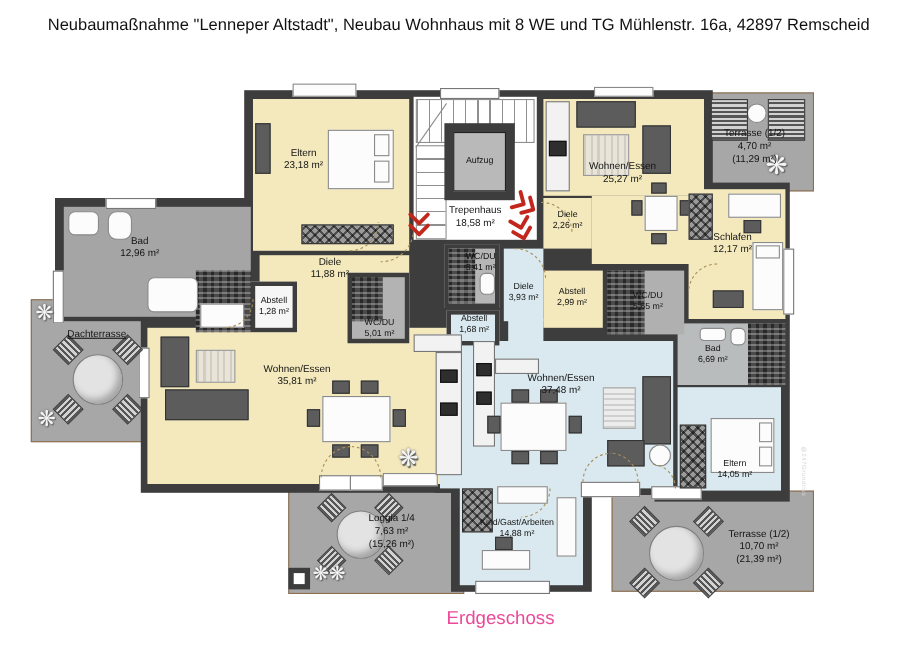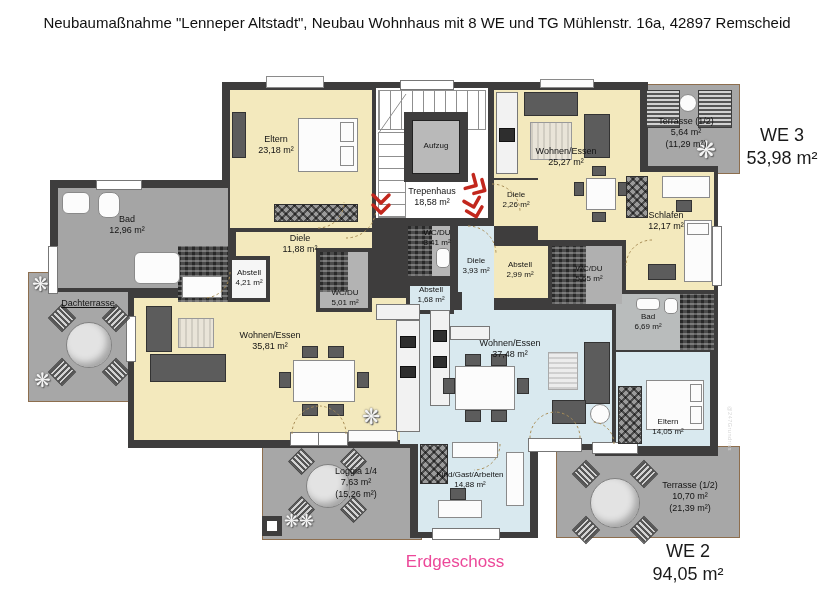--- a/index.html
+++ b/index.html
@@ -263,21 +263,21 @@
   <div class="lbl" style="left:84px;top:214px;width:86px;">
     <span>Bad</span><br>
     <span>12,96 m²</span>
   </div>
   <div class="lbl" style="left:258px;top:233px;width:84px;">
     <span>Diele</span><br>
     <span>11,88 m²</span>
   </div>
   <div class="lbl sm" style="left:221px;top:268px;width:56px;">
     <span>Abstell</span><br>
-    <span>4,21 m²</span>
+    <span>1,28 m²</span>
   </div>
   <div class="lbl sm" style="left:314px;top:288px;width:62px;">
     <span>WC/DU</span><br>
     <span>5,01 m²</span>
   </div>
   <div class="lbl" style="left:224px;top:330px;width:92px;">
     <span>Wohnen/Essen</span><br>
     <span>35,81 m²</span>
   </div>
   <div class="lbl" style="left:300px;top:466px;width:112px;">
@@ -343,28 +343,20 @@
   <div class="lbl sm" style="left:556px;top:264px;width:66px;">
     <span>WC/DU</span><br>
     <span>5,65 m²</span>
   </div>
   <div class="lbl" style="left:624px;top:210px;width:84px;">
     <span>Schlafen</span><br>
     <span>12,17 m²</span>
   </div>
   <div class="lbl" style="left:638px;top:116px;width:96px;">
     <span>Terrasse (1/2)</span><br>
-    <span>5,64 m²</span><br>
+    <span>4,70 m²</span><br>
     <span>(11,29 m²)</span>
   </div>
 
-  <div class="we-lbl" style="left:730px;top:124px;width:104px;">
-    <span>WE 3</span><br>
-    <span>53,98 m²</span>
-  </div>
-  <div class="we-lbl" style="left:618px;top:540px;width:140px;">
-    <span>WE 2</span><br>
-    <span>94,05 m²</span>
-  </div>
   <div class="floor-lbl" style="left:375px;top:552px;width:160px;">Erdgeschoss</div>
 
   <div class="watermark" style="left:727px;top:406px;height:62px;">@247Grundriss</div>
 </div>
 
 </body></html>

